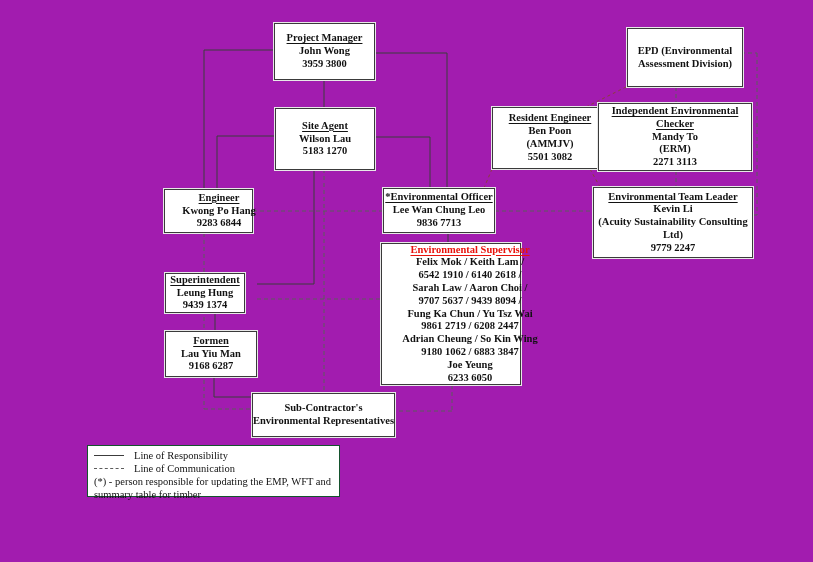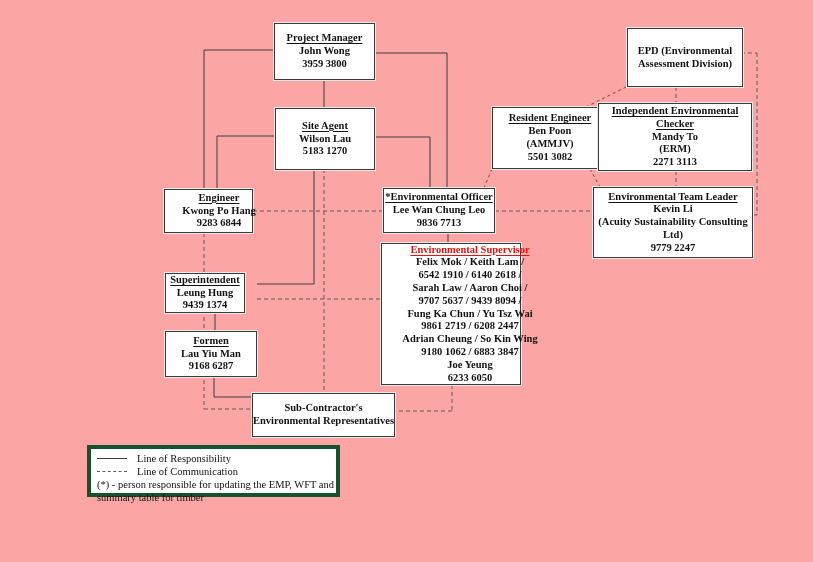--- a/index.html
+++ b/index.html
@@ -1,19 +1,19 @@
 <!DOCTYPE html>
 <html><head>
 <meta charset="utf-8">
 <style>
   html,body{margin:0;padding:0;background:#ffffff;}
   .canvas{
     position:relative;
     width:813px;height:562px;
-    background:#fca5a5;
+    background:#a21caf;
     font-family:"Liberation Serif","DejaVu Serif",serif;
     overflow:hidden;
   }
   svg.wires{position:absolute;left:0;top:0;width:813px;height:562px;z-index:0;}
   svg.wires line{fill:none;}
   .solid{stroke:#3c3c3c;stroke-width:1;}
   .dash{stroke:#5c5c5c;stroke-width:1;stroke-dasharray:4 3;}
   .diag{stroke:#8b4038;stroke-width:1;stroke-dasharray:3 3;}
   .node{
     position:absolute;z-index:1;
@@ -24,21 +24,21 @@
     text-align:center;
     font-weight:bold;font-size:10.5px;line-height:1.22;color:#121212;
     box-sizing:border-box;
   }
   .node .t{white-space:normal;}
   .node .u{text-decoration:underline;text-underline-offset:2px;}
   .node .ln{white-space:nowrap;}
   .red{color:#e8120c;}
   .legend{
     position:absolute;z-index:1;left:87px;top:445px;width:253px;height:52px;
-    background:#fff;border:4px solid #14532d;box-sizing:border-box;
+    background:#fff;border:1px solid #14532d;box-sizing:border-box;
     font-size:10.5px;line-height:1.25;color:#121212;
     padding:3px 5px 2px 6px;
   }
   .legend-row{display:flex;align-items:center;gap:10px;height:13px;}
   .sw{width:30px;flex:0 0 30px;height:0;}
   .sw-solid{border-top:1px solid #3c3c3c;}
   .sw-dash{border-top:1px dashed #5c5c5c;}
   .legend-note{white-space:nowrap;}
 </style>
 </head>

